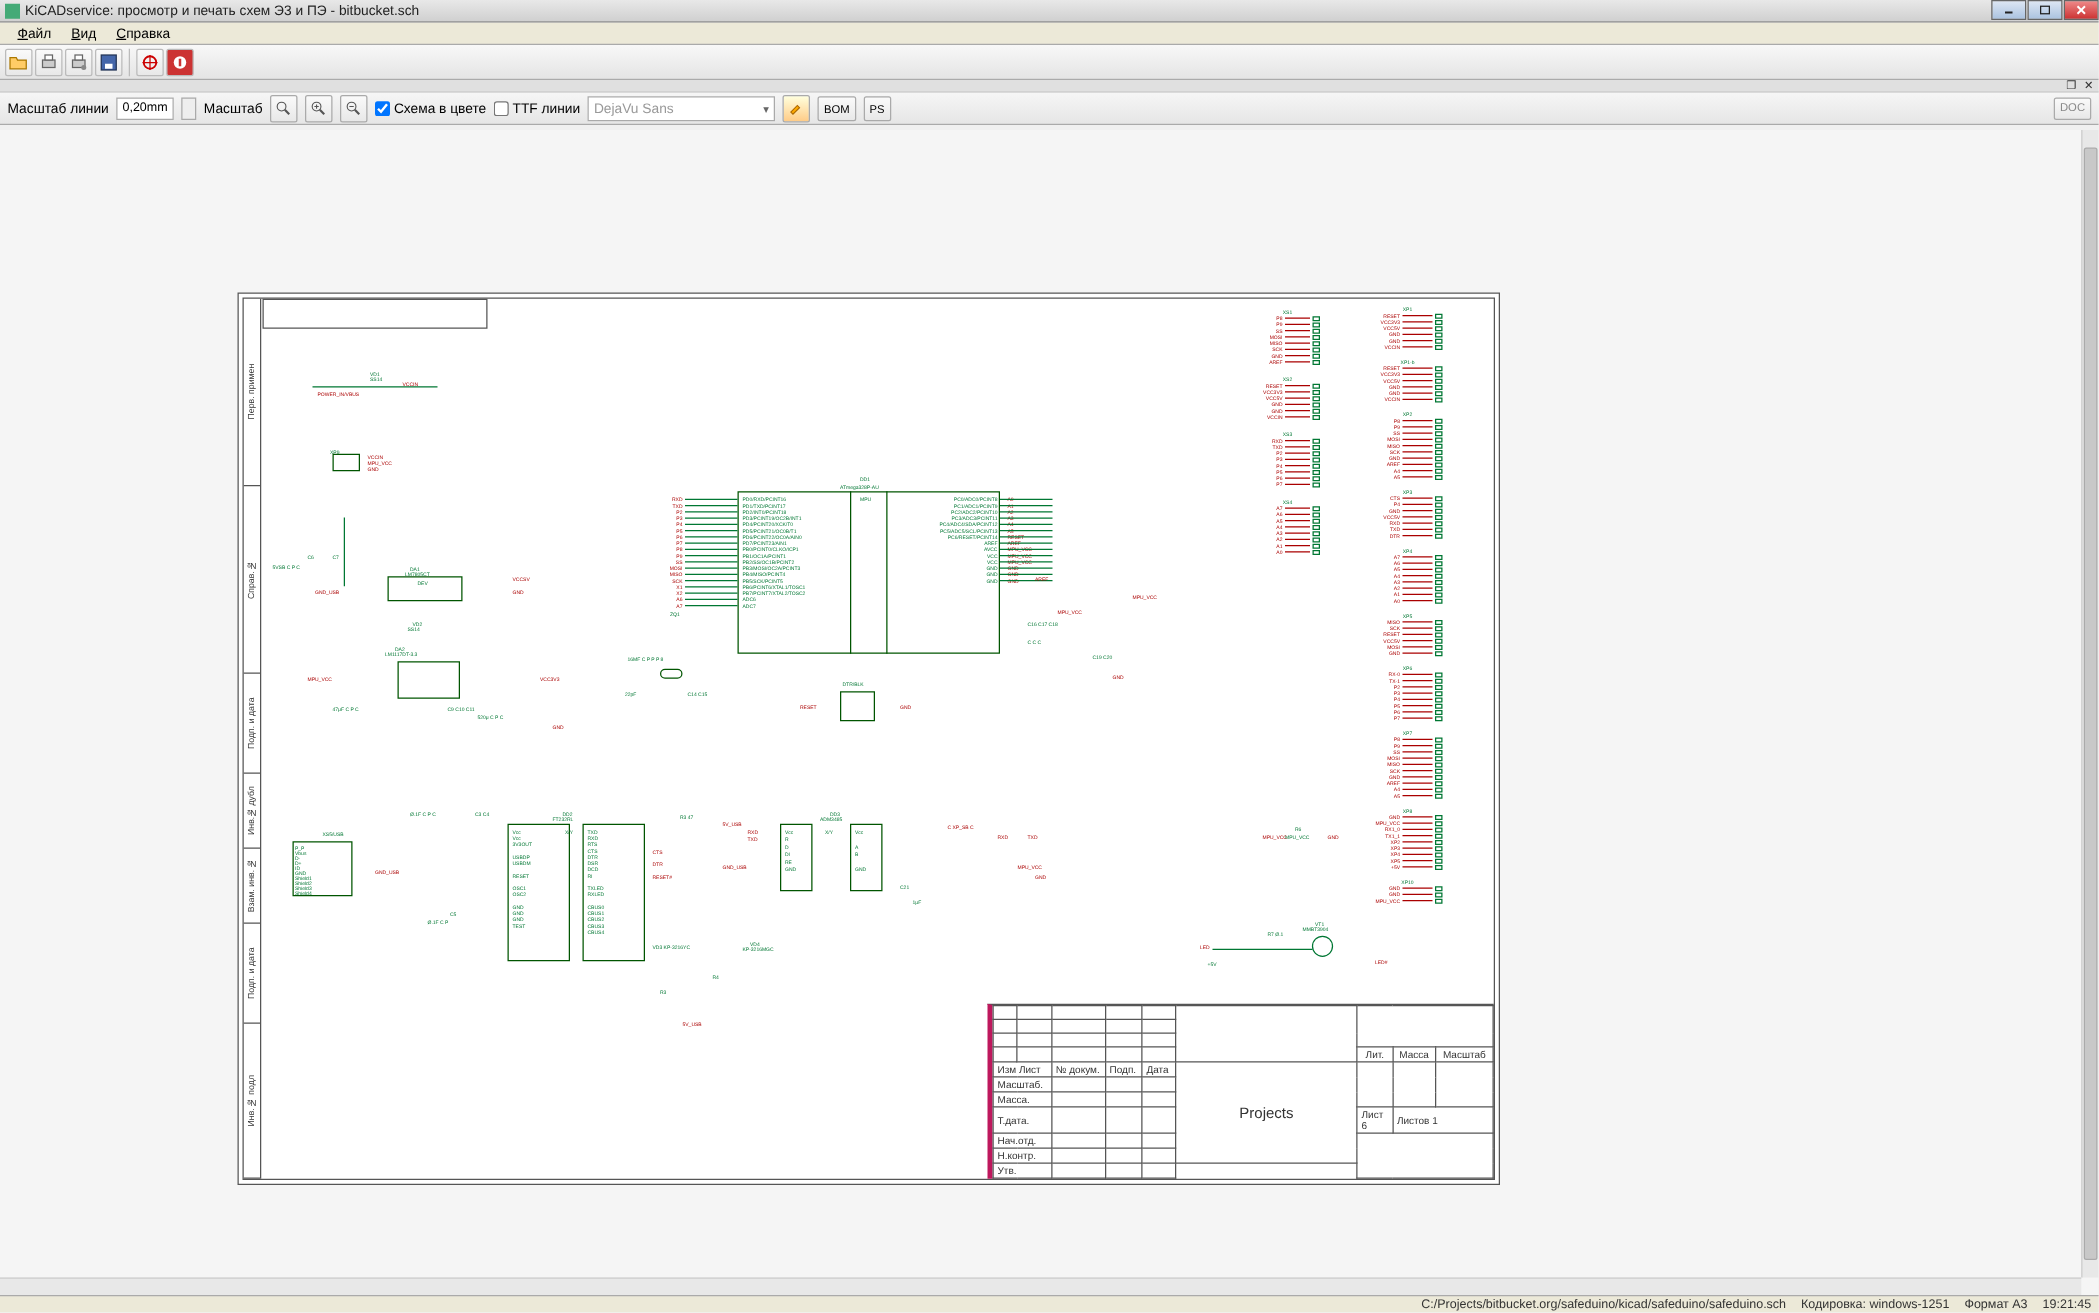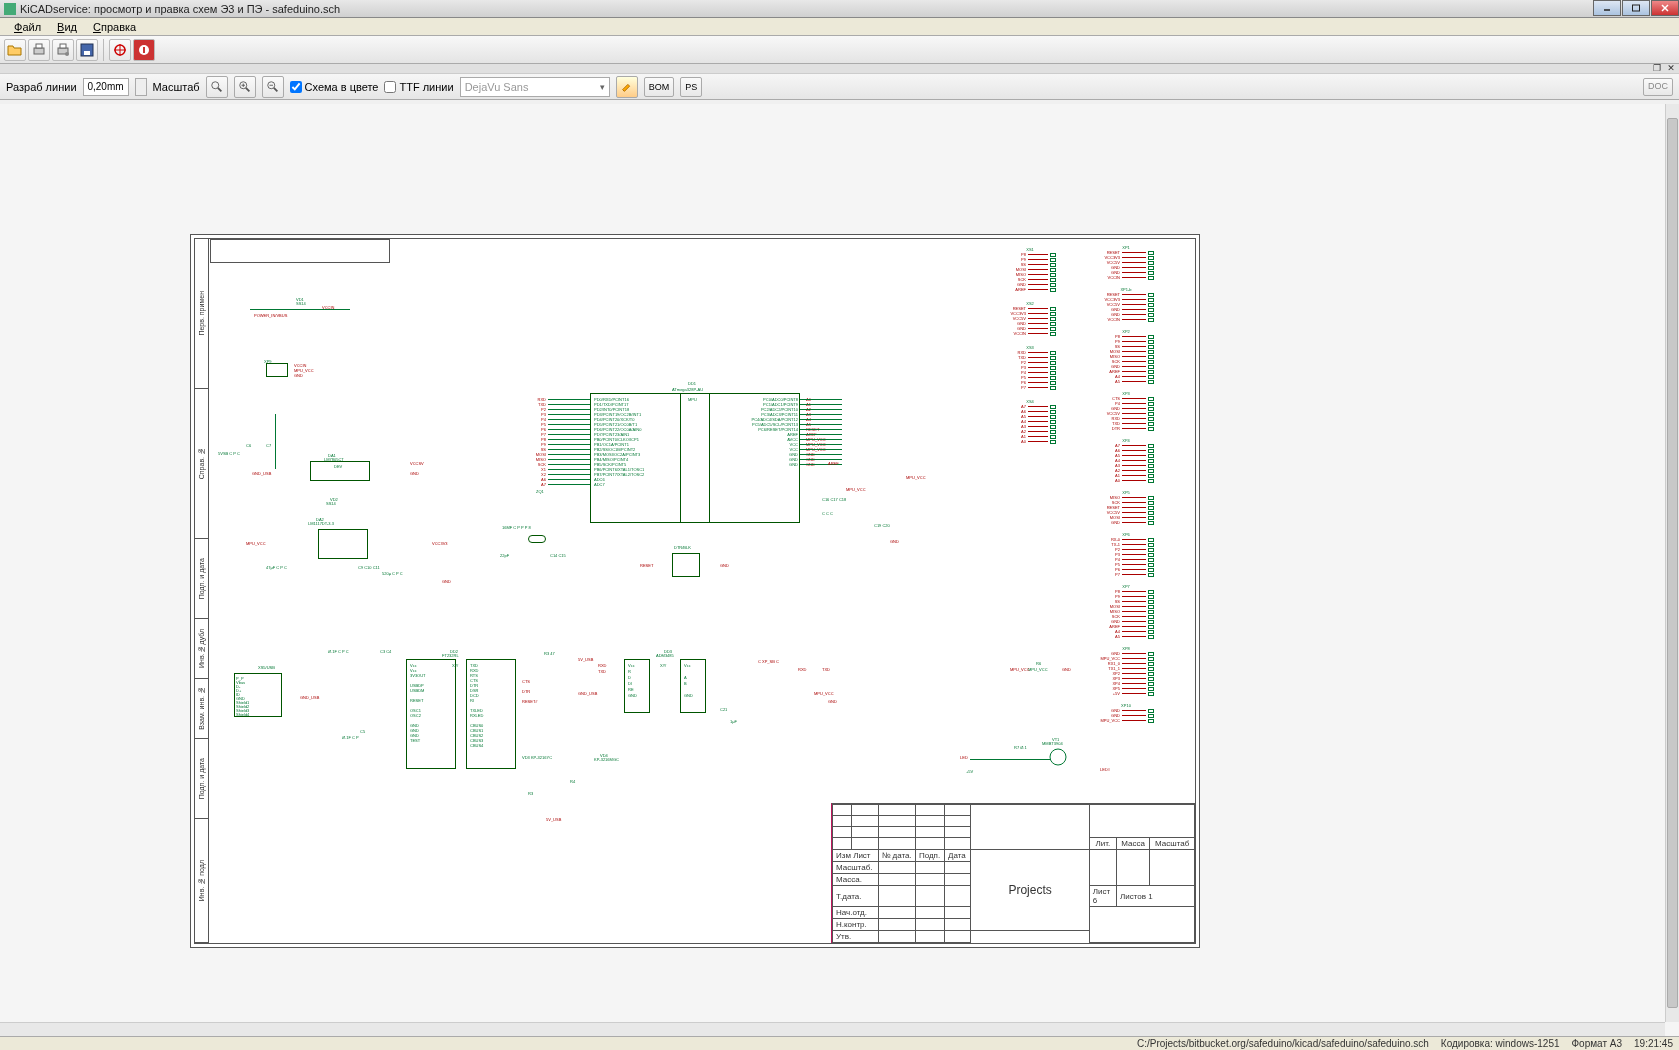--- a/index.html
+++ b/index.html
@@ -56,40 +56,40 @@
 .sidecell { border-bottom: 1px solid #555; display: flex; align-items: center; justify-content: center; }
 .sidecell span { writing-mode: vertical-rl; transform: rotate(180deg); font-size: 7px; color: #333; white-space: nowrap; }
 
 .schembody { position: absolute; left: 15px; right: 0; top: 0; bottom: 0; }
 .rect { border: 1px solid #050; background: transparent; }
 .wire-g { position: absolute; height: 1px; background: #073; }
 .lbl { position: absolute; font-size: 4px; color: #073; white-space: nowrap; }
 .lbl.r { color: #a00; }
 
 
-.tblock { position: absolute; right: 0; bottom: 0; width: 364px; border-top: 1px solid #555; border-left: 1px solid #be185d; font-size: 8px; color: #333; }
+.tblock { position: absolute; right: 0; bottom: 0; width: 405px; border-top: 1px solid #555; border-left: 4px solid #be185d; font-size: 8px; color: #333; }
 .tblock table { border-collapse: collapse; width: 100%; }
 .tblock td, .tblock th { border: 1px solid #555; padding: 1px 3px; height: 11px; font-weight: normal; font-size: 8px; }
 .tblock .tall { height: 48px; font-size: 12px; text-align: center; vertical-align: middle; }
 .tblock .head { text-align: center; }
 
 
 .conn { position: absolute; }
 .connhead { font-size: 4px; color: #073; text-align: center; }
 
 
 .statusbar { position: absolute; left: 0; right: 0; bottom: 0; height: 14px; background: #ece9d8; border-top: 1px solid #aaa; display: flex; justify-content: flex-end; align-items: center; padding: 0 6px; font-size: 10px; color: #333; gap: 12px; }
 
 </style>
 </head>
 <body>
 
 <div class="titlebar">
   <div class="appicon"></div>
-  <div class="title">KiCADservice: просмотр и правка схем Э3 и ПЭ - safeduino.sch</div>
+  <div class="title">KiCADservice: просмотр и печать схем Э3 и ПЭ - bitbucket.sch</div>
   <div class="winbtns">
     <div class="winbtn min">
         <svg viewBox="0 0 10 8">
           <line x1="2" y1="6" x2="8" y2="6" stroke="#222" stroke-width="1.5"></line>
         </svg>
       </div>
     <div class="winbtn max">
         <svg viewBox="0 0 10 8">
           <rect x="1.5" y="1" width="7" height="6" fill="none" stroke="#222"></rect>
         </svg>
@@ -151,21 +151,21 @@
 </div>
 
 <div class="subheader">
   <div class="ctrls">
     <span>❐</span>
     <span>✕</span>
   </div>
 </div>
 
 <div class="optbar">
-  <span>Разраб линии</span>
+  <span>Масштаб линии</span>
   <input class="numinput" value="0,20mm" style="">
   <div class="spinner"></div>
   <span>Масштаб</span>
   <div class="smbtn">
       <svg viewBox="0 0 16 16" width="14" height="14">
         <circle cx="6" cy="6" r="4" fill="none" stroke="#555"></circle>
         <line x1="9" y1="9" x2="13" y2="13" stroke="#555" stroke-width="2"></line>
       </svg>
     </div>
   <div class="smbtn">
@@ -1073,21 +1073,21 @@
                   <td></td>
                   <td></td>
                   <td></td>
                   <td></td>
                 <td class="head" style="width:30px">Лит.</td>
                 <td class="head" style="width:36px">Масса</td>
                 <td class="head" style="width:48px">Масштаб</td>
                 </tr>
             <tr>
                   <td colspan="2">Изм Лист</td>
-                  <td>№ дата.</td>
+                  <td>№ докум.</td>
                   <td>Подп.</td>
                   <td>Дата</td>
                 <td rowspan="6" class="tall">Projects</td>
                 <td rowspan="3" style="width:10px"></td>
                   <td rowspan="3" style="width:10px"></td>
                   <td rowspan="3" style="width:10px"></td>
                 </tr>
             <tr>
                   <td colspan="2">Масштаб.</td>
                   <td></td>

